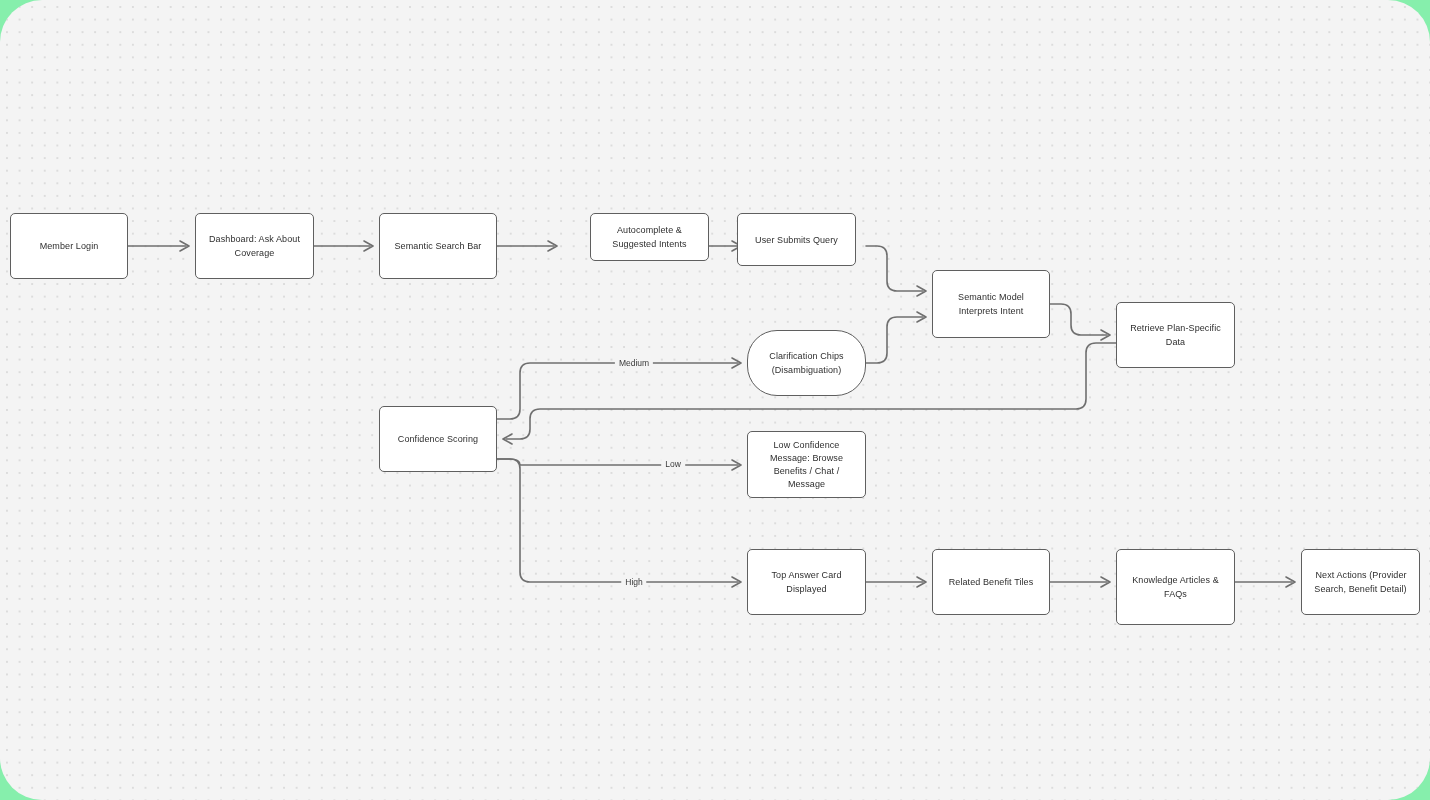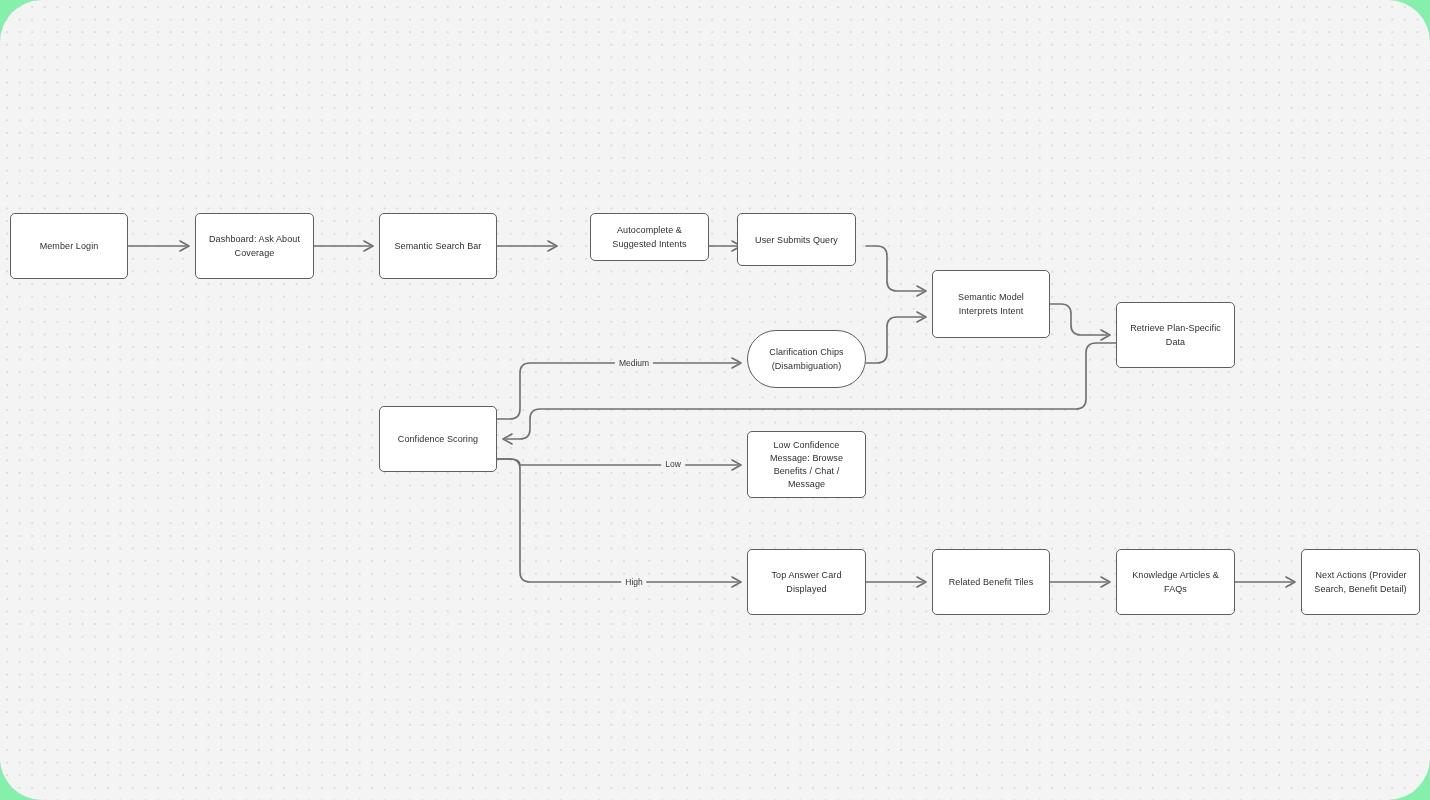--- a/index.html
+++ b/index.html
@@ -153,36 +153,36 @@
 Suggested Intents</div>
 
     <div class="node" style="left:737px; top:213px; width:119px; height:53px;">User Submits Query</div>
 
     <div class="node" style="left:932px; top:270px; width:118px; height:68px;">Semantic Model
 Interprets Intent</div>
 
     <div class="node" style="left:1116px; top:302px; width:119px; height:66px;">Retrieve Plan-Specific
 Data</div>
 
-    <div class="node" style="left:747px; top:330px; width:119px; height:58px;border-radius:30px;">Clarification Chips
+    <div class="node" style="left:747px; top:330px; width:119px; height:66px;border-radius:30px;">Clarification Chips
 (Disambiguation)</div>
 
     <div class="node" style="left:379px; top:406px; width:118px; height:66px;">Confidence Scoring</div>
 
     <div class="node" style="left:747px; top:431px; width:119px; height:67px; line-height:13px;">Low Confidence
 Message: Browse
 Benefits / Chat /
 Message</div>
 
     <div class="node" style="left:747px; top:549px; width:119px; height:66px;">Top Answer Card
 Displayed</div>
 
     <div class="node" style="left:932px; top:549px; width:118px; height:66px;">Related Benefit Tiles</div>
 
-    <div class="node" style="left:1116px; top:549px; width:119px; height:66px;">Knowledge Articles &amp;
+    <div class="node" style="left:1116px; top:549px; width:119px; height:76px;">Knowledge Articles &amp;
 FAQs</div>
 
     <div class="node" style="left:1301px; top:549px; width:119px; height:66px;text-align:right;">Next Actions (Provider
 Search, Benefit Detail)</div>
 
     <div class="edge-label" style="left:634px; top:363px;">Medium</div>
 
     <div class="edge-label" style="left:641px; top:464px;margin-left:32px;">Low</div>
 
     <div class="edge-label" style="left:634px; top:582px;">High</div>

